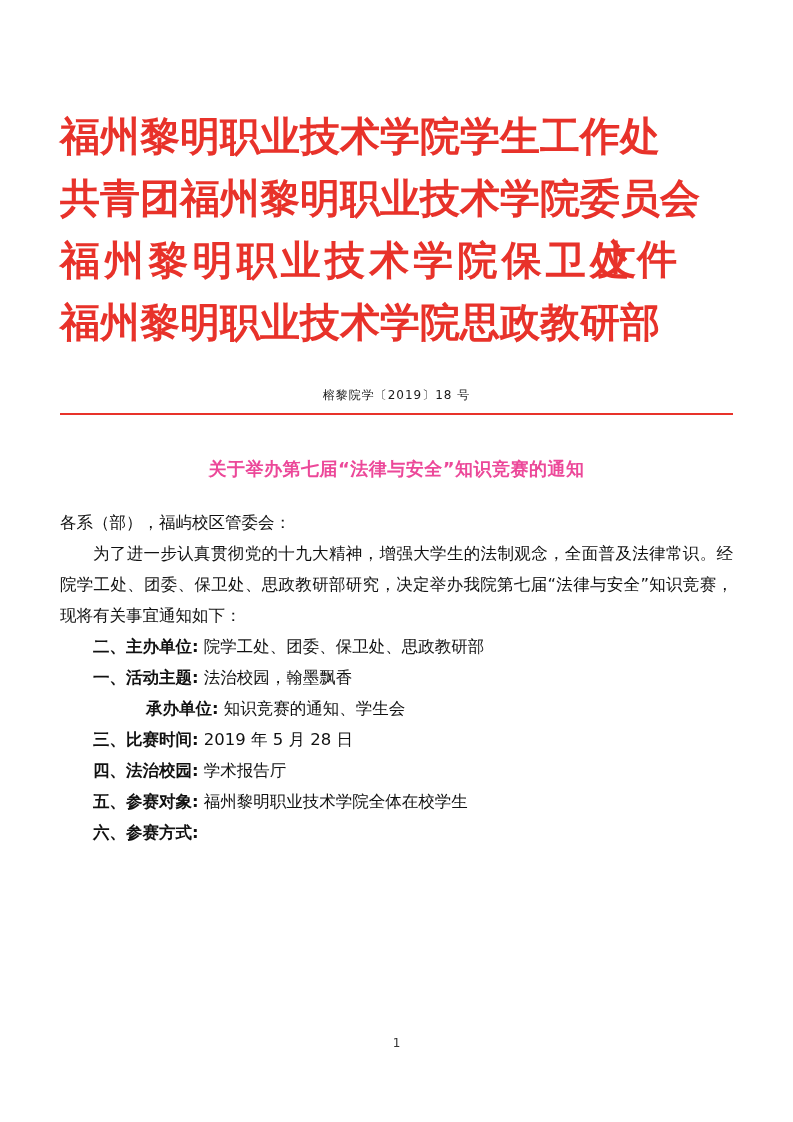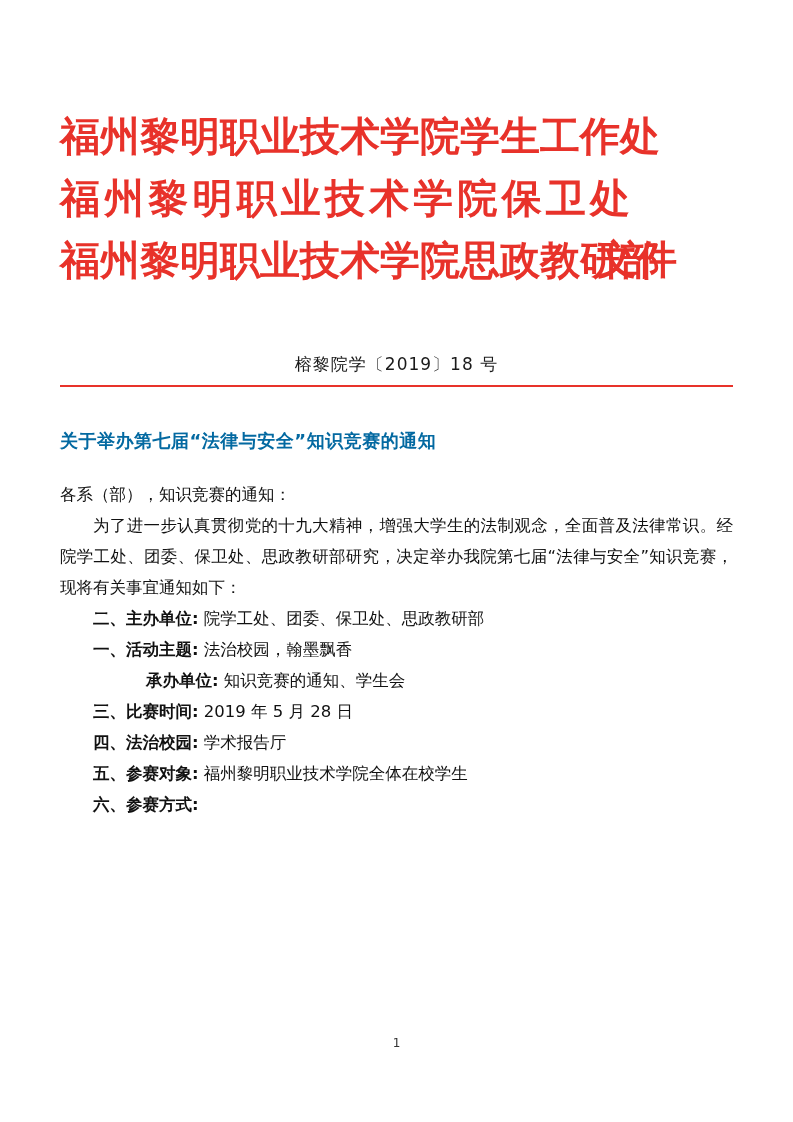--- a/index.html
+++ b/index.html
@@ -53,41 +53,42 @@
     color: #e8322a;
     font-family: "DejaVu Sans", sans-serif;
     font-weight: 700;
     font-size: 40px;
     line-height: 48px;
     white-space: nowrap;
   }
 
   
   .docnum {
-    margin-top: 62px;
+    margin-top: 34px;
     text-align: center;
     font-family: "DejaVu Sans", sans-serif;
-    font-size: 17px;
+    font-size: 12px;
     color: #1a1a1a;
     letter-spacing: 1px;
   }
   .red-rule {
     margin: 9px 0 0 0;
     height: 2px;
     background: #e8322a;
     width: 100%;
   }
 
   
   .doc-title {
     margin-top: 42px;
+    text-align: center;
     font-family: "DejaVu Sans", sans-serif;
     font-size: 18px;
     font-weight: 700;
-    color: #0369a1;
+    color: #ec4899;
     letter-spacing: 0.5px;
   }
 
   
   .body-text {
     margin-top: 26px;
     font-family: "DejaVu Sans", sans-serif;
     font-size: 16.5px;
     line-height: 31px;
     color: #111;
@@ -137,33 +138,34 @@
   }
 </style>
 </head>
 <body>
 
 <div class="page">
 
   <div class="letterhead">
     <div class="lh-lines">
       <div class="lh-line">福州黎明职业技术学院学生工作处</div>
+      <div class="lh-line">共青团福州黎明职业技术学院委员会</div>
       <div class="lh-line spaced">福州黎明职业技术学院保卫处</div>
       <div class="lh-line">福州黎明职业技术学院思政教研部</div>
     </div>
     <div class="lh-doc">文件</div>
   </div>
 
   <div class="docnum">榕黎院学〔2019〕18 号</div>
   <div class="red-rule"></div>
 
   <div class="doc-title">关于举办第七届“法律与安全”知识竞赛的通知</div>
 
   <div class="body-text">
-    <p class="p-salutation">各系（部），知识竞赛的通知：</p>
+    <p class="p-salutation">各系（部），福屿校区管委会：</p>
     <p class="p-indent">为了进一步认真贯彻党的十九大精神，增强大学生的法制观念，全面普及法律常识。经院学工处、团委、保卫处、思政教研部研究，决定举办我院第七届“法律与安全”知识竞赛，现将有关事宜通知如下：</p>
 
     <div class="items">
       <div class="item">
         <span class="num">二、</span><span class="lbl">主办单位:</span>
         <span class="val">院学工处、团委、保卫处、思政教研部</span>
       </div>
       <div class="item">
         <span class="num">一、</span><span class="lbl">活动主题:</span>
         <span class="val">法治校园，翰墨飘香</span>

